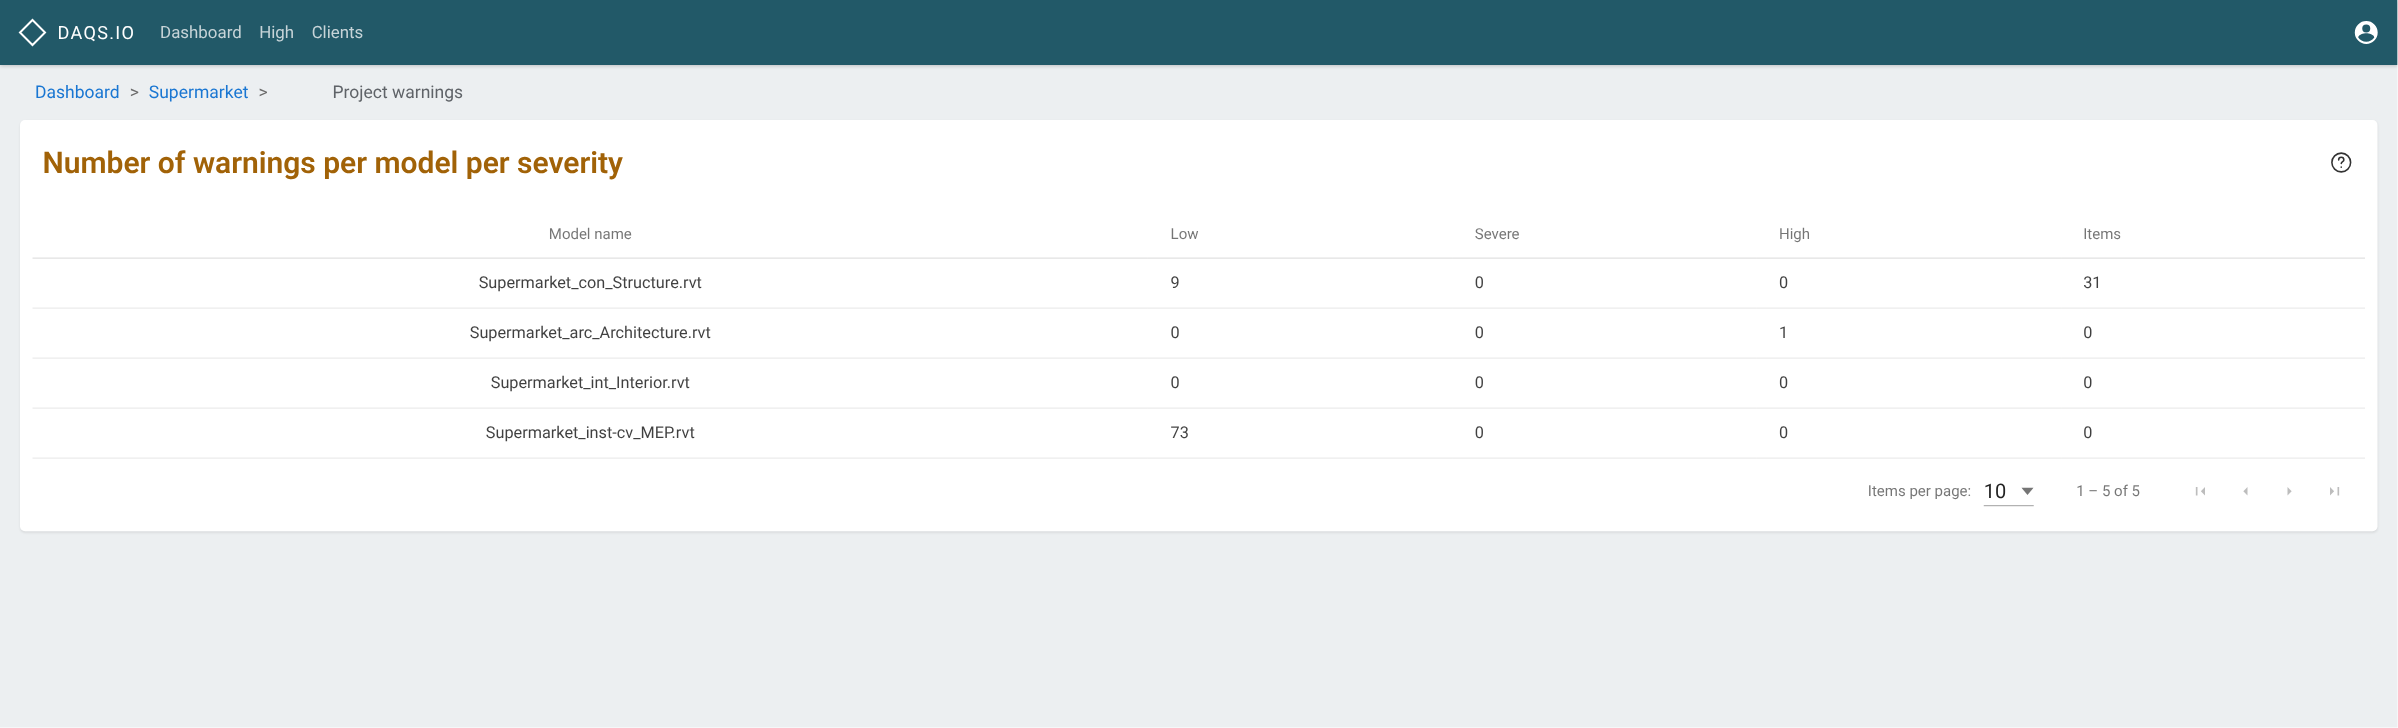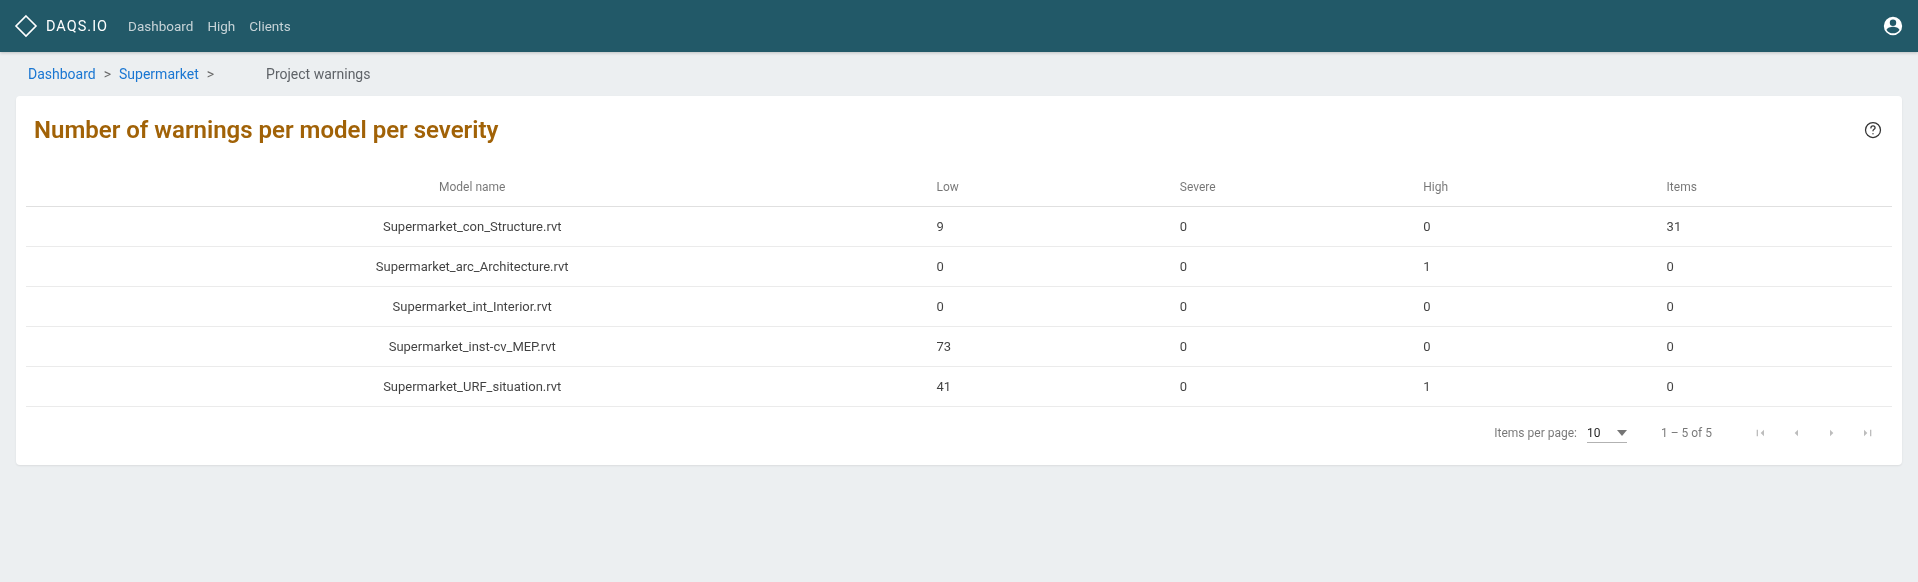--- a/index.html
+++ b/index.html
@@ -115,21 +115,21 @@
     .paginator .ipp-select {
       display: flex;
       align-items: center;
       padding: 2px 0;
       margin-right: 34px;
       border-bottom: 1px solid rgba(0,0,0,0.3);
       cursor: pointer;
       min-width: 40px;
       justify-content: space-between;
     }
-    .paginator .ipp-select .val { color: rgba(0,0,0,0.87); font-size: 12px; }
+    .paginator .ipp-select .val { color: rgba(0,0,0,0.87); font-size: 16px; }
     .paginator .ipp-select svg { width: 10px; height: 6px; fill: rgba(0,0,0,0.54); margin-left: 10px; }
     .paginator .range { margin-right: 30px; }
     .paginator .pg-btn {
       width: 32px; height: 32px;
       display: flex; align-items: center; justify-content: center;
       color: rgba(0,0,0,0.26);
       cursor: pointer;
       margin: 0 2px;
     }
     .paginator .pg-btn svg { width: 16px; height: 16px; fill: currentColor; }
@@ -209,27 +209,20 @@
           <td class="num">0</td>
           <td class="num">0</td>
         </tr>
         <tr>
           <td>Supermarket_inst-cv_MEP.rvt</td>
           <td class="num">73</td>
           <td class="num">0</td>
           <td class="num">0</td>
           <td class="num">0</td>
         </tr>
-        <tr>
-          <td>Supermarket_URF_situation.rvt</td>
-          <td class="num">41</td>
-          <td class="num">0</td>
-          <td class="num">1</td>
-          <td class="num">0</td>
-        </tr>
       </tbody>
   </table>
 
   <div class="paginator">
     <span class="ipp-label">Items per page:</span>
     <div class="ipp-select">
       <span class="val">10</span>
       <svg viewBox="0 0 10 6">
           <path d="M0 0 L5 6 L10 0 Z"></path>
         </svg>

